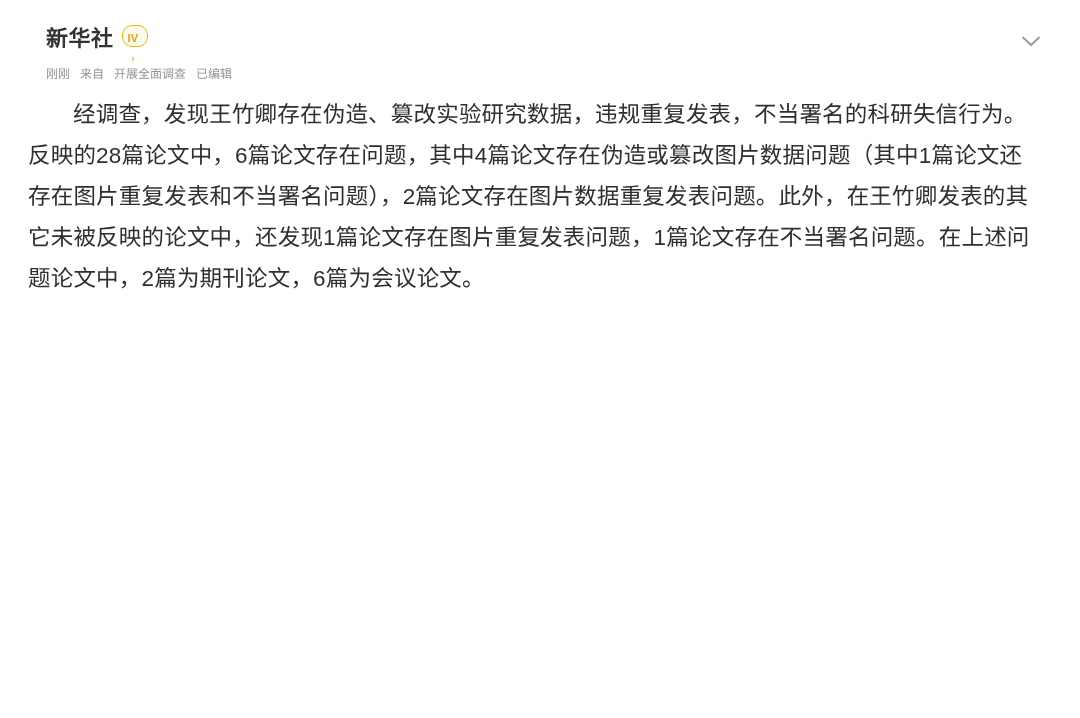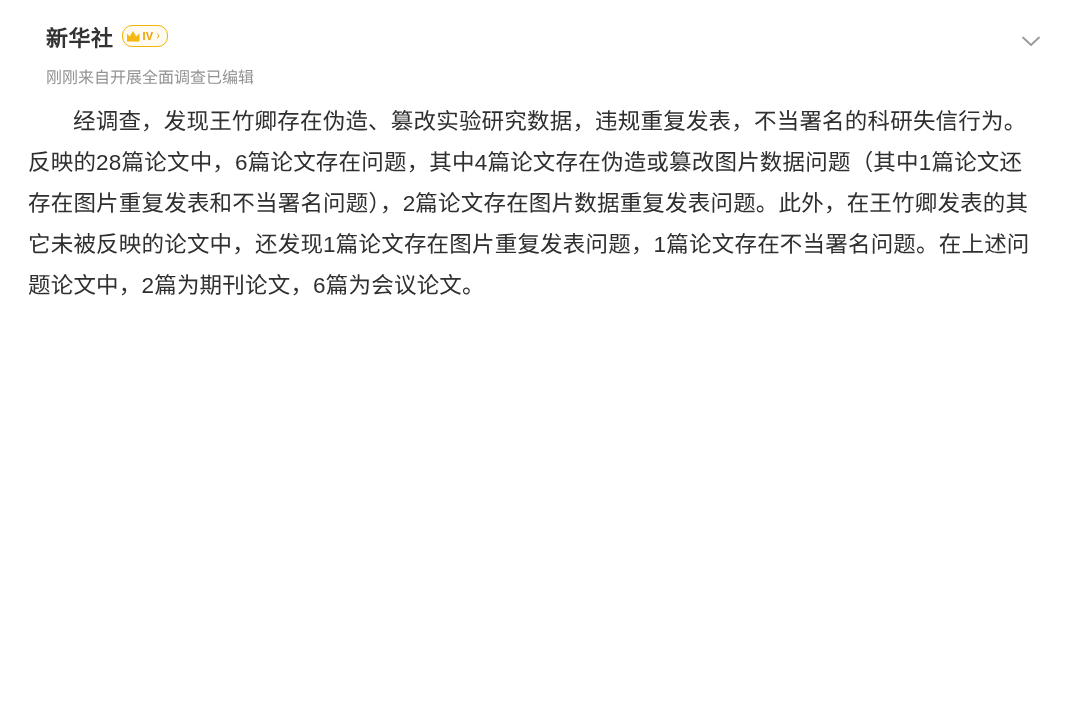--- a/index.html
+++ b/index.html
@@ -114,43 +114,45 @@
     gap: 3px;
     height: 20px;
     padding: 0 7px 0 4px;
     border: 1px solid #f2b600;
     border-radius: 10px;
     background: #fffaf0;
     color: #e8a100;
     font-size: 11px;
     line-height: 18px;
     white-space: nowrap;
+    flex-direction: column;
   }
   .vip-badge .crown {
     display: inline-block;
     width: 13px;
     height: 11px;
     background: #f5b711;
     clip-path: polygon(0% 100%, 0% 25%, 25% 55%, 50% 5%, 75% 55%, 100% 25%, 100% 100%);
   }
   .vip-badge .lvl {
     font-weight: bold;
     font-size: 11px;
     letter-spacing: 0.3px;
   }
   .vip-badge .chev {
     font-size: 10px;
     color: #e8a100;
   }
 
   .subline {
     margin-top: 12px;
-    font-size: 16px;
+    font-size: 12px;
     color: #939393;
     display: flex;
+    gap: 10px;
     align-items: baseline;
     flex-wrap: wrap;
   }
   .subline .src-app {
     color: #939393;
   }
 
   .collapse-arrow {
     position: absolute;
     right: 0px;

